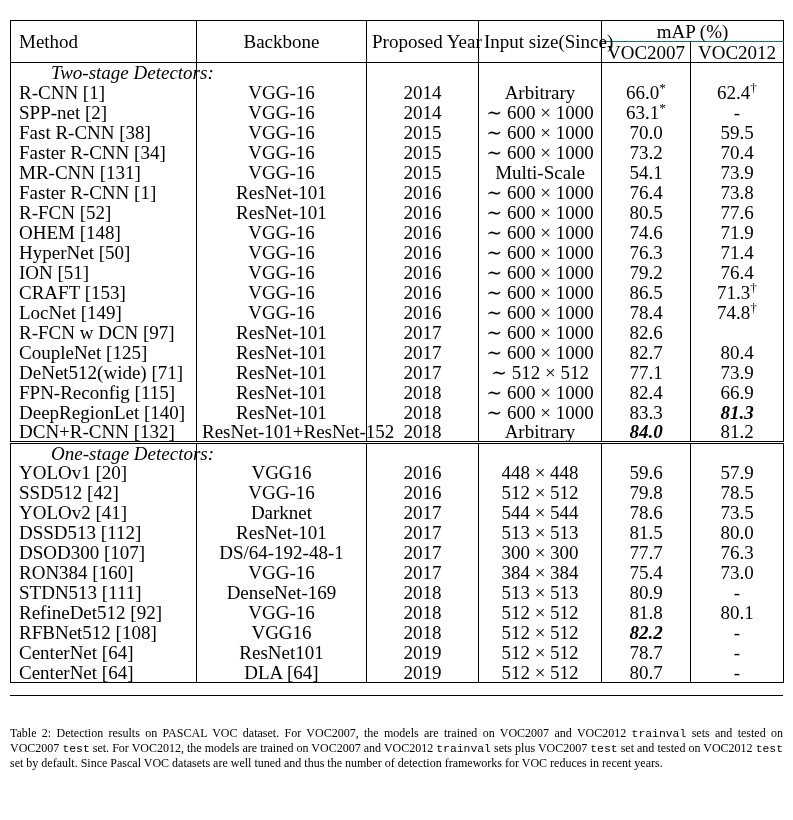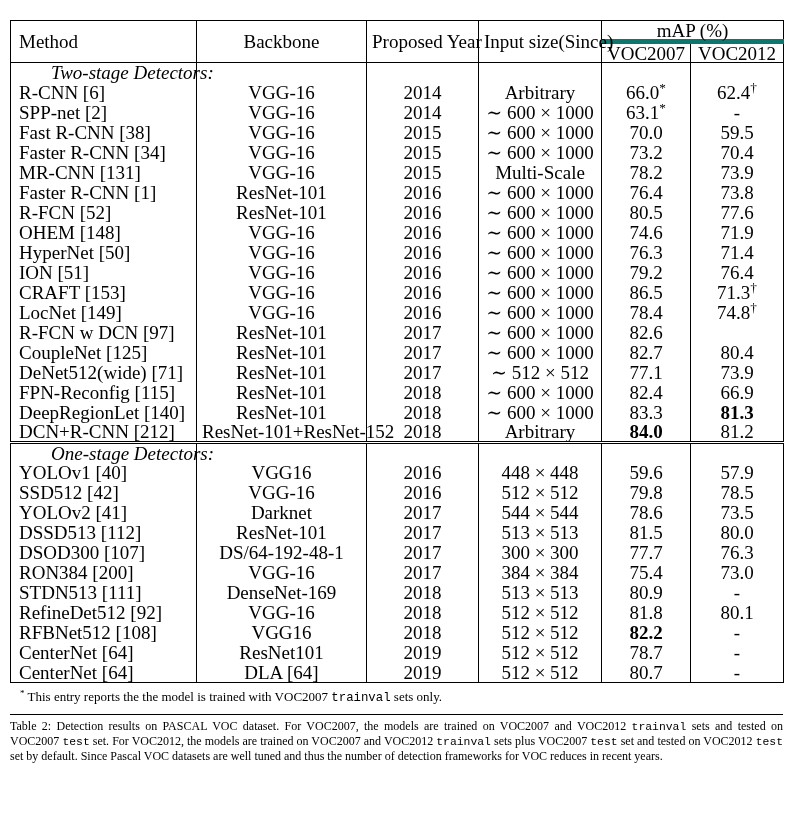--- a/index.html
+++ b/index.html
@@ -25,38 +25,38 @@
     padding: 0 5px;
     height: 20px;
     text-align: center;
     font-weight: normal;
     white-space: nowrap;
     line-height: 17px;
     vertical-align: middle;
   }
   thead { border-bottom: 1px solid #000; }
   thead th { height: 21px; }
-  th.map-group { border-bottom: 5px solid #0f766e; text-align: center; }
+  th.map-group { border-bottom: 1px solid #0f766e; text-align: center; }
   .method-cell { text-align: left; padding-left: 8px; }
   .section-label { font-style: italic; padding-left: 40px; }
   tr.section-start td { border-top: 3px double #000; }
   sup { font-size: 0.7em; line-height: 0; }
-  .bold { font-weight: bold; }
+  .bold { font-weight: bold; font-style: italic; }
   .mono { font-family: "Liberation Mono", "DejaVu Sans Mono", monospace; font-size: 0.95em; }
   .footnotes {
     width: 773px;
     border-bottom: 1px solid #000;
     padding: 5px 8px 7px 10px;
     font-size: 13px;
     line-height: 18px;
   }
   .footnote .fn-marker { margin-right: 3px; }
   .caption {
     width: 773px;
-    margin-top: 4px;
+    margin-top: 30px;
     font-size: 12px;
     line-height: 14px;
     text-align: justify;
   }
 </style>
 </head>
 <body>
 
 <table>
   <colgroup>
@@ -83,21 +83,21 @@
   <tbody id="table-body">
       <tr>
         <td class="method-cell section-label">Two-stage Detectors:</td>
         <td></td>
         <td></td>
         <td></td>
         <td></td>
         <td></td>
       </tr>
       <tr>
-        <td class="method-cell"><span>R-CNN [6]</span></td>
+        <td class="method-cell"><span>R-CNN [1]</span></td>
         <td><span>VGG-16</span></td>
         <td><span>2014</span></td>
         <td><span>Arbitrary</span></td>
         <td><span>66.0</span><sup>*</sup></td>
         <td><span>62.4</span><sup>†</sup></td>
       </tr>
       <tr>
         <td class="method-cell"><span>SPP-net [2]</span></td>
         <td><span>VGG-16</span></td>
         <td><span>2014</span></td>
@@ -119,21 +119,21 @@
         <td><span>2015</span></td>
         <td><span>∼ 600 × 1000</span></td>
         <td><span>73.2</span></td>
         <td><span>70.4</span></td>
       </tr>
       <tr>
         <td class="method-cell"><span>MR-CNN [131]</span></td>
         <td><span>VGG-16</span></td>
         <td><span>2015</span></td>
         <td><span>Multi-Scale</span></td>
-        <td><span>78.2</span></td>
+        <td><span>54.1</span></td>
         <td><span>73.9</span></td>
       </tr>
       <tr>
         <td class="method-cell"><span>Faster R-CNN [1]</span></td>
         <td><span>ResNet-101</span></td>
         <td><span>2016</span></td>
         <td><span>∼ 600 × 1000</span></td>
         <td><span>76.4</span></td>
         <td><span>73.8</span></td>
       </tr>
@@ -219,37 +219,37 @@
       </tr>
       <tr>
         <td class="method-cell"><span>DeepRegionLet [140]</span></td>
         <td><span>ResNet-101</span></td>
         <td><span>2018</span></td>
         <td><span>∼ 600 × 1000</span></td>
         <td><span>83.3</span></td>
         <td><span class="bold">81.3</span></td>
       </tr>
       <tr>
-        <td class="method-cell"><span>DCN+R-CNN [212]</span></td>
+        <td class="method-cell"><span>DCN+R-CNN [132]</span></td>
         <td><span>ResNet-101+ResNet-152</span></td>
         <td><span>2018</span></td>
         <td><span>Arbitrary</span></td>
         <td><span class="bold">84.0</span></td>
         <td><span>81.2</span></td>
       </tr>
       <tr class="section-start">
         <td class="method-cell section-label">One-stage Detectors:</td>
         <td></td>
         <td></td>
         <td></td>
         <td></td>
         <td></td>
       </tr>
       <tr>
-        <td class="method-cell"><span>YOLOv1 [40]</span></td>
+        <td class="method-cell"><span>YOLOv1 [20]</span></td>
         <td><span>VGG16</span></td>
         <td><span>2016</span></td>
         <td><span>448 × 448</span></td>
         <td><span>59.6</span></td>
         <td><span>57.9</span></td>
       </tr>
       <tr>
         <td class="method-cell"><span>SSD512 [42]</span></td>
         <td><span>VGG-16</span></td>
         <td><span>2016</span></td>
@@ -275,21 +275,21 @@
       </tr>
       <tr>
         <td class="method-cell"><span>DSOD300 [107]</span></td>
         <td><span>DS/64-192-48-1</span></td>
         <td><span>2017</span></td>
         <td><span>300 × 300</span></td>
         <td><span>77.7</span></td>
         <td><span>76.3</span></td>
       </tr>
       <tr>
-        <td class="method-cell"><span>RON384 [200]</span></td>
+        <td class="method-cell"><span>RON384 [160]</span></td>
         <td><span>VGG-16</span></td>
         <td><span>2017</span></td>
         <td><span>384 × 384</span></td>
         <td><span>75.4</span></td>
         <td><span>73.0</span></td>
       </tr>
       <tr>
         <td class="method-cell"><span>STDN513 [111]</span></td>
         <td><span>DenseNet-169</span></td>
         <td><span>2018</span></td>
@@ -326,19 +326,18 @@
         <td><span>DLA [64]</span></td>
         <td><span>2019</span></td>
         <td><span>512 × 512</span></td>
         <td><span>80.7</span></td>
         <td><span>-</span></td>
       </tr>
     </tbody>
 </table>
 
 <div class="footnotes" id="footnotes">
-    <div class="footnote"><sup class="fn-marker">*</sup><span>This entry reports the the model is trained with VOC2007 </span><span class="mono">trainval</span><span> sets only.</span></div>
   </div>
 
 <div class="caption">
   <span>Table 2:</span>
   <span id="caption-text"><span>Detection results on PASCAL VOC dataset. For VOC2007, the models are trained on VOC2007 and VOC2012 </span><span class="mono">trainval</span><span> sets and tested on VOC2007 </span><span class="mono">test</span><span> set. For VOC2012, the models are trained on VOC2007 and VOC2012 </span><span class="mono">trainval</span><span> sets plus VOC2007 </span><span class="mono">test</span><span> set and tested on VOC2012 </span><span class="mono">test</span><span> set by default. Since Pascal VOC datasets are well tuned and thus the number of detection frameworks for VOC reduces in recent years.</span></span>
 </div>
 
 </body></html>

